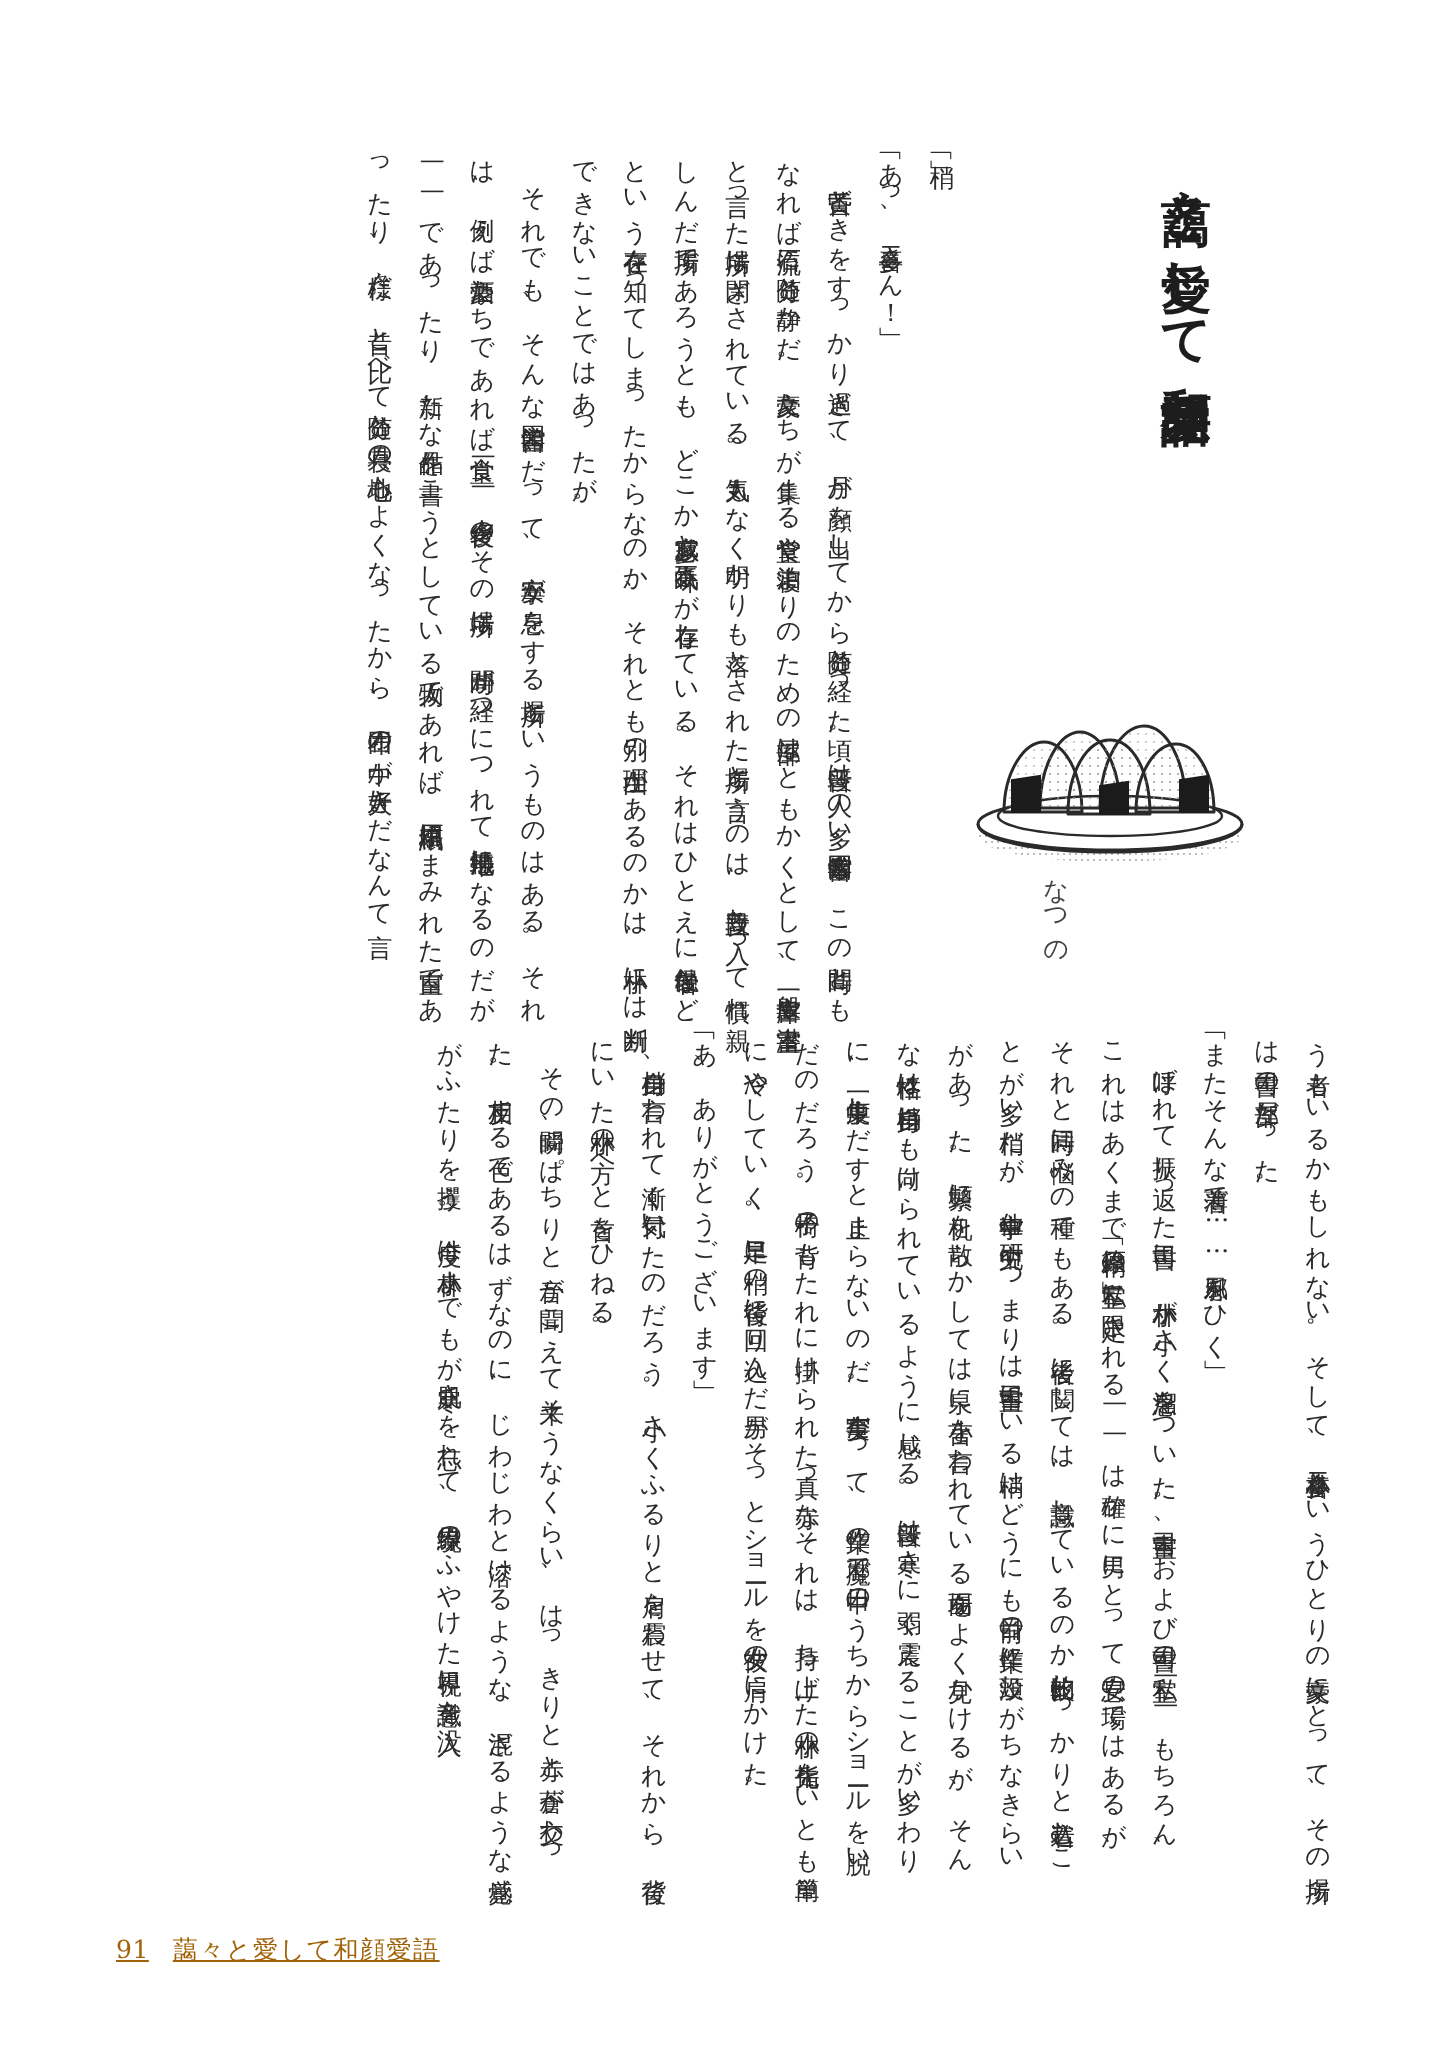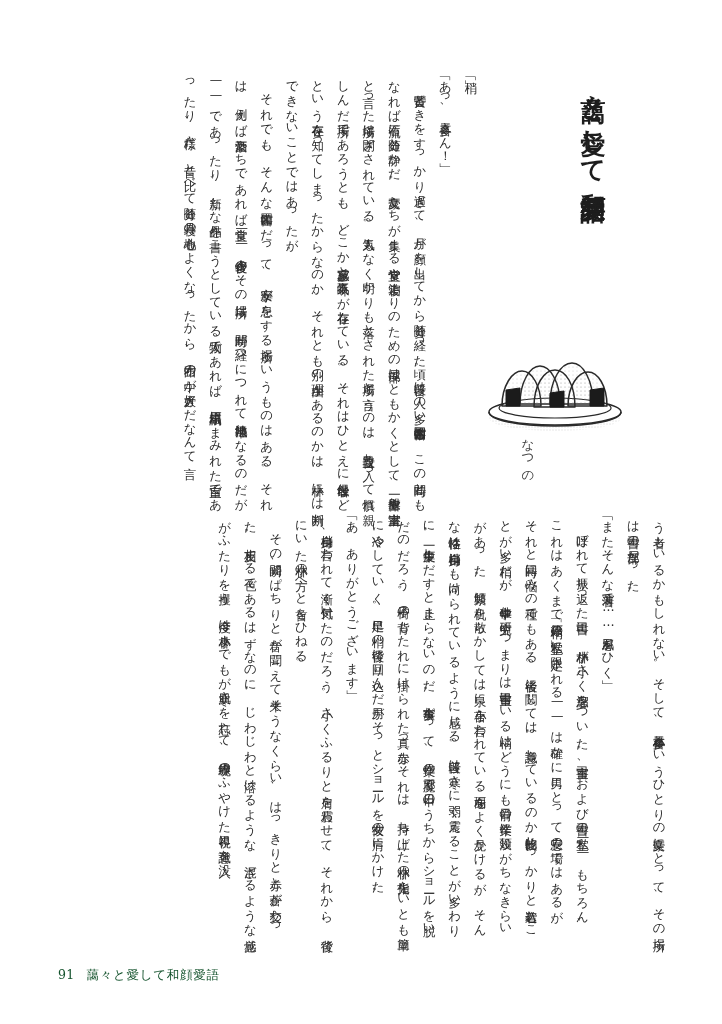--- a/index.html
+++ b/index.html
@@ -89,21 +89,22 @@
 
   
   .footer {
     position: absolute;
     left: 58px;
     bottom: 40px;
     display: flex;
     align-items: baseline;
     gap: 12px;
     font-size: 12px;
-    color: #14532d;
+    color: #a16207;
+    text-decoration: underline;
   }
   .folio { font-size: 12.5px; letter-spacing: 0.02em; }
   .running-title { font-size: 12.5px; letter-spacing: 0.06em; }
 </style>
 </head>
 <body>
 
 <div class="page">
 
   <div class="title-block">

